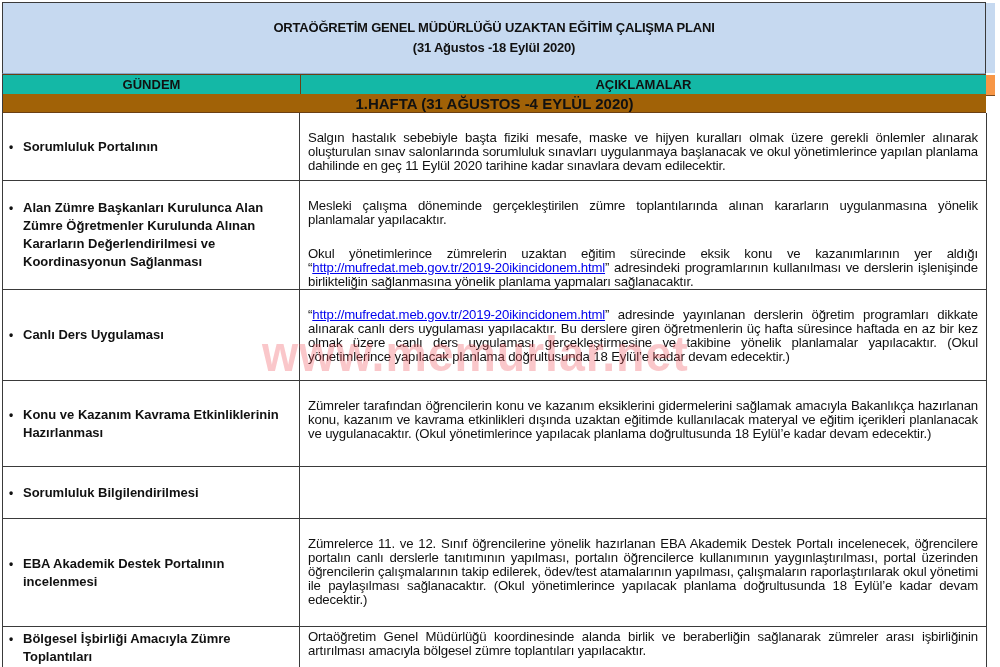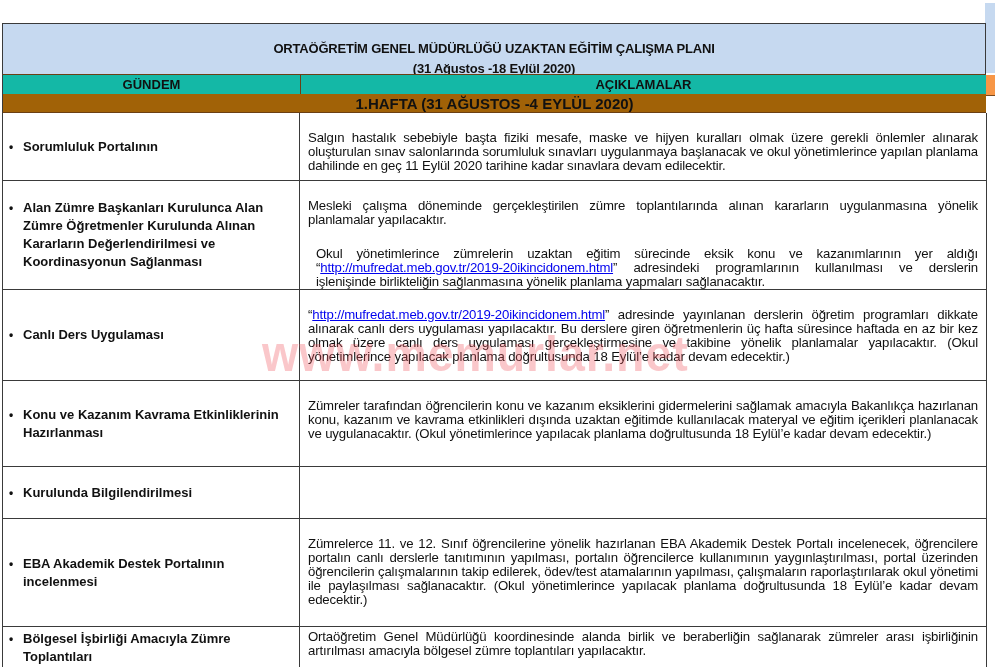--- a/index.html
+++ b/index.html
@@ -8,21 +8,21 @@
     .sheet { position: absolute; left: 0; top: 0; width: 1000px; height: 667px; }
 
     
     .sliver-blue { position: absolute; left: 985px; top: 3px; width: 10px; height: 70px; background: #c6d9f0; }
     .sliver-orange { position: absolute; left: 985px; top: 75px; width: 10px; height: 20px; background: #f79646; border-bottom: 1px solid #7a4a1e; }
 
     .title-block {
       position: absolute; left: 2px; top: 2px; width: 982px; height: 70px;
       background: #c6d9f0; border: 1px solid #3a3a3a; border-bottom: 1px solid #8aa7c9;
       display: flex; flex-direction: column; align-items: center; justify-content: center;
-      font-weight: bold; font-size: 13px; line-height: 20px; letter-spacing: -0.2px; margin-top: 21px;
+      font-weight: bold; font-size: 13px; line-height: 20px; letter-spacing: -0.2px;
     }
 
     .hdr-row {
       position: absolute; left: 2px; top: 74px; width: 983px; height: 19px;
       background: #14b8a6; border-top: 1px solid #6b3f14; border-bottom: 1px solid #6b3f14; border-left: 1px solid #3a3a3a;
       display: flex; font-weight: bold; font-size: 13px;
     }
     .hdr-cell { display: flex; align-items: center; justify-content: center; }
     .hdr-cell.left { width: 297px; border-right: 1px solid #6b3f14; }
     .hdr-cell.right { flex: 1; }
@@ -40,21 +40,21 @@
       display: flex; align-items: center; padding-left: 6px;
       font-weight: bold; font-size: 13px; line-height: 18px;
     }
     .bullet { width: 14px; flex: 0 0 14px; font-size: 12px; align-self: flex-start; }
     .cell-left .txt-wrap { display: flex; align-items: flex-start; }
     .cell-right {
       flex: 1; padding: 18px 8px 0 8px; box-sizing: border-box;
       font-size: 13.2px; line-height: 14px; text-align: justify; letter-spacing: -0.15px;
     }
     .cell-right p { margin: 0; }
-    .cell-right p + p.gap { margin-top: 19.5px; margin-left: 8px; }
+    .cell-right p + p.gap { margin-top: 19.5px; }
     a.link { color: #0000ee; text-decoration: underline; }
 
     .watermark {
       position: absolute; left: 262px; top: 328px; width: 400px; height: 52px;
       font-family: "Liberation Sans", sans-serif; font-weight: bold; font-size: 50px;
       color: rgba(240, 80, 90, 0.32); letter-spacing: 1px; line-height: 52px; pointer-events: none;
       transform: scaleX(0.93); transform-origin: left center; white-space: nowrap;
     }
   </style>
 </head>
@@ -125,21 +125,21 @@
       </div>
       <div class="cell-right">
         <p>Zümreler tarafından öğrencilerin konu ve kazanım eksiklerini gidermelerini sağlamak amacıyla Bakanlıkça hazırlanan konu, kazanım ve kavrama etkinlikleri dışında uzaktan eğitimde kullanılacak materyal ve eğitim içerikleri planlanacak ve uygulanacaktır. (Okul yönetimlerince yapılacak planlama doğrultusunda 18 Eylül’e kadar devam edecektir.)</p>
       </div>
     </div>
 
     <div class="row" style="height:52px;">
       <div class="cell-left">
         <div class="txt-wrap">
           <span class="bullet">•</span>
-          <span>Kurulunda Bilgilendirilmesi</span>
+          <span>Sorumluluk Bilgilendirilmesi</span>
         </div>
       </div>
     </div>
 
     <div class="row" style="height:108px;">
       <div class="cell-left">
         <div class="txt-wrap">
           <span class="bullet">•</span>
           <span>EBA Akademik Destek Portalının incelenmesi</span>
         </div>

